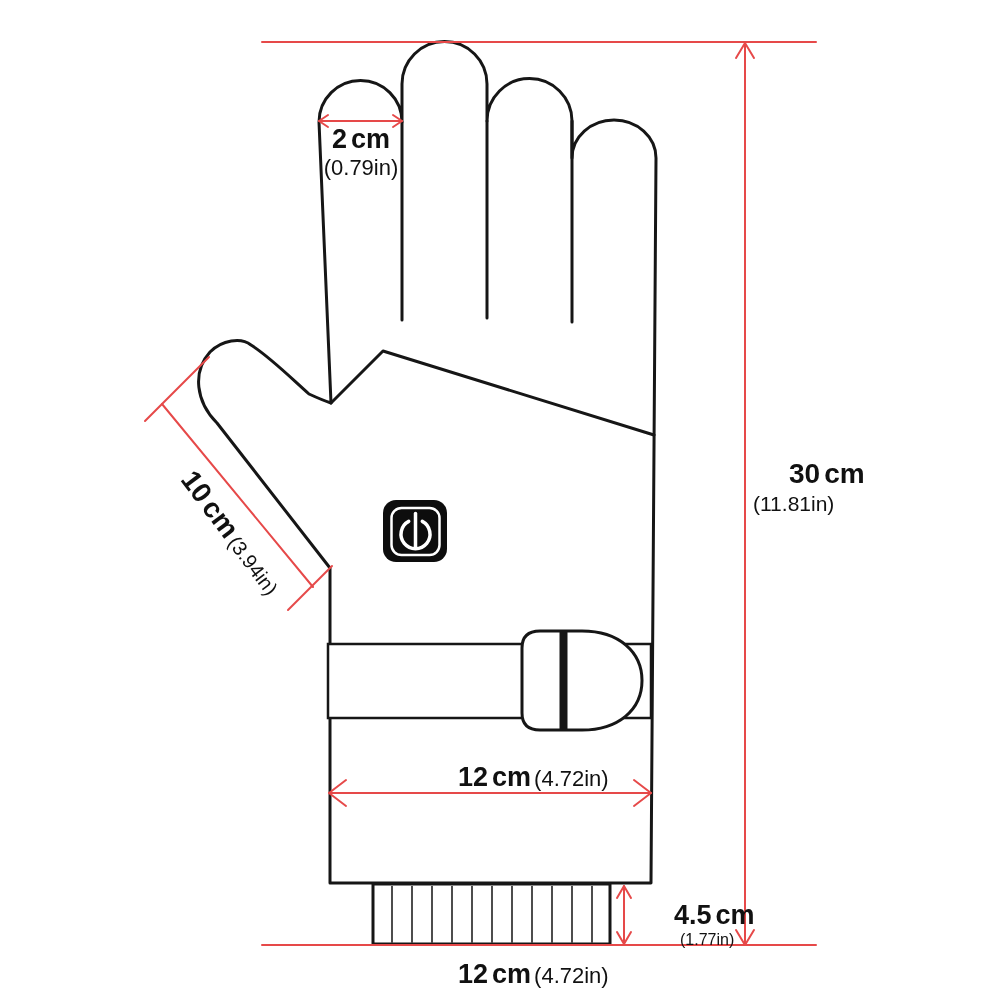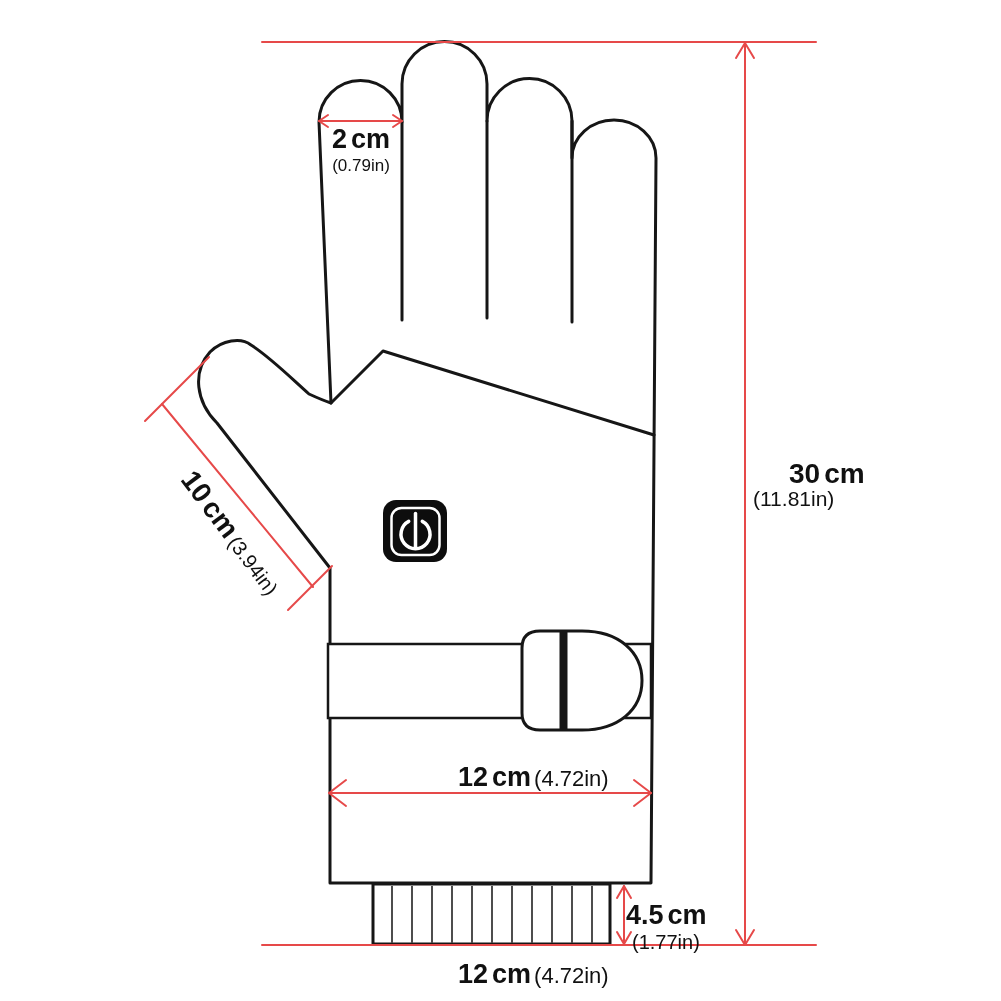--- a/index.html
+++ b/index.html
@@ -36,37 +36,37 @@
   
   .dim-label{position:absolute;color:var(--text-black);line-height:1;}
   .cm-line{display:flex;align-items:baseline;line-height:1;}
   .num,.unit{font-weight:700;}
   .unit{margin-left:4px;}
   .in-after{font-weight:400;margin-left:3px;}
   .in-below{font-weight:400;}
 
   .lab-finger{left:319px;top:126px;width:84px;text-align:center;}
   .lab-finger .cm-line{justify-content:center;font-size:27px;}
-  .lab-finger .in-below{font-size:17px;margin-top:4px;}
+  .lab-finger .in-below{font-size:22px;margin-top:4px;}
 
   .lab-thumb{left:198px;top:466px;transform:rotate(53deg);transform-origin:0 0;white-space:nowrap;}
   .lab-thumb .cm-line{font-size:28px;}
   .lab-thumb .in-after{font-size:20px;}
 
   .lab-height{left:753px;top:460px;}
   .lab-height .cm-line{font-size:28px;margin-left:36px;}
-  .lab-height .in-below{font-size:21px;}
+  .lab-height .in-below{font-size:21px;margin-top:5px;}
 
   .lab-palm{left:458px;top:764px;}
   .lab-palm .cm-line{font-size:27px;}
   .lab-palm .in-after{font-size:22px;}
 
-  .lab-cuff{left:626px;top:902px;}
+  .lab-cuff{left:626px;top:902px;padding-left:48px;}
   .lab-cuff .cm-line{font-size:27px;}
-  .lab-cuff .in-below{font-size:20px;margin-top:3px;margin-left:6px;}
+  .lab-cuff .in-below{font-size:16px;margin-top:3px;margin-left:6px;}
 
   .lab-bottom{left:458px;top:961px;}
   .lab-bottom .cm-line{font-size:27px;}
   .lab-bottom .in-after{font-size:22px;}
 </style>
 </head>
 <body>
 
 <div class="stage">
 

